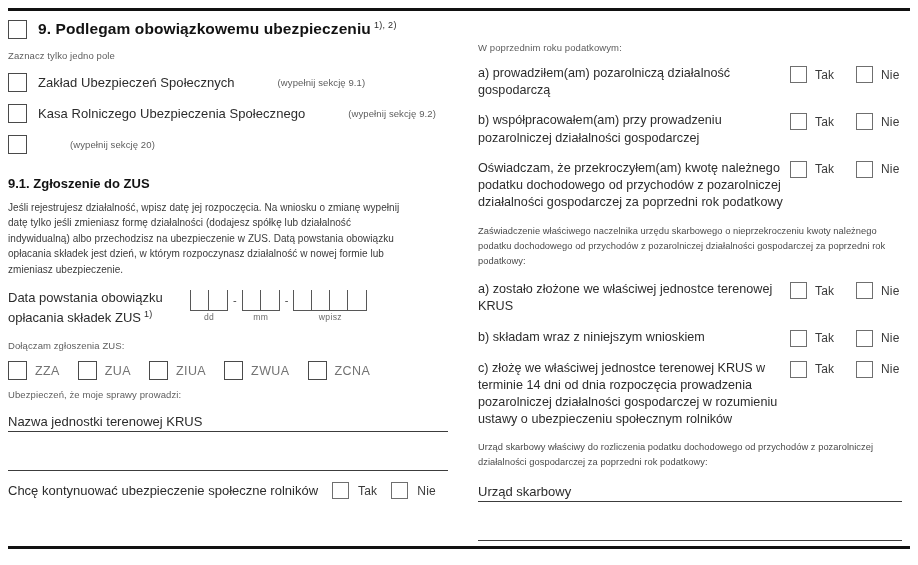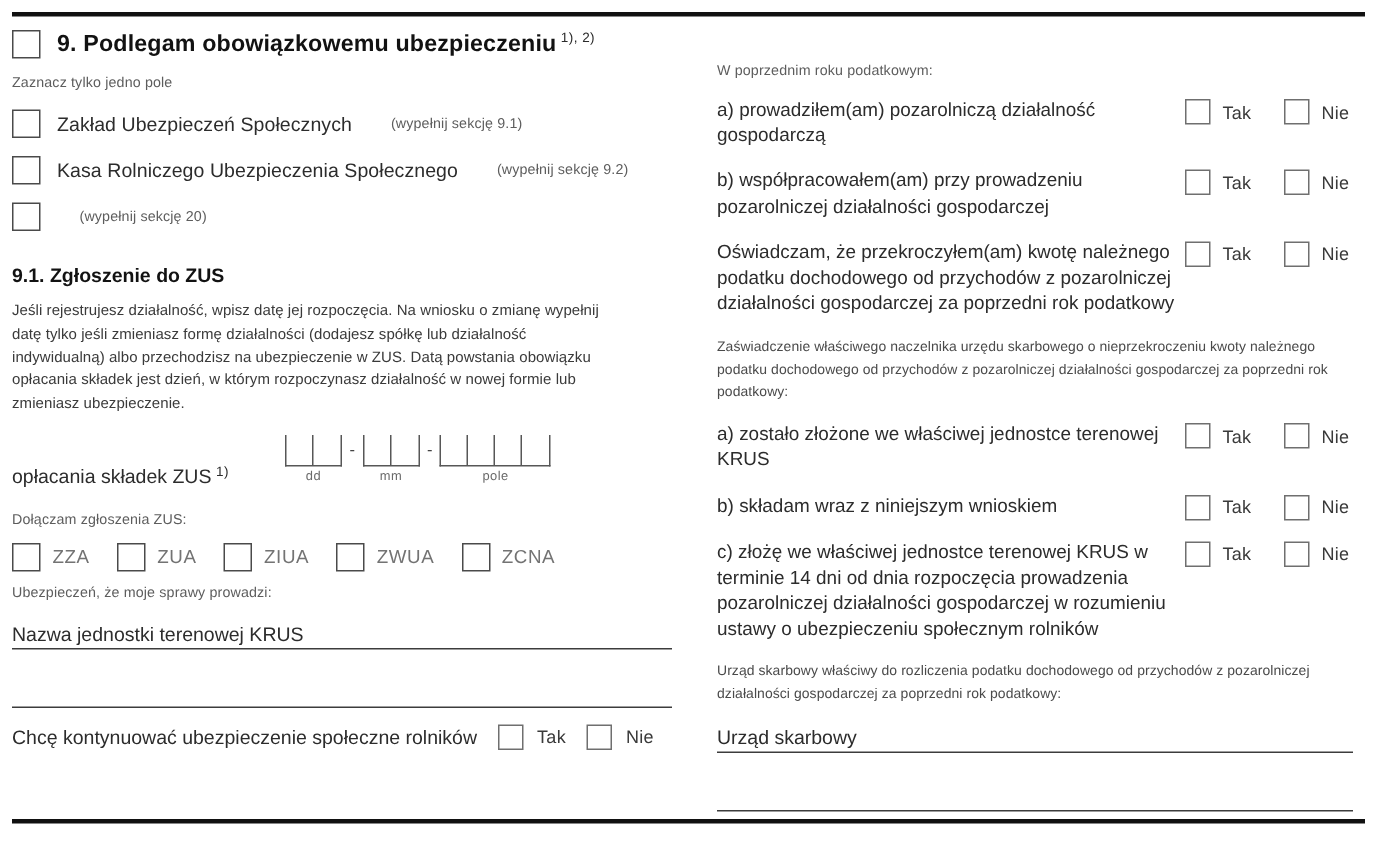--- a/index.html
+++ b/index.html
@@ -96,21 +96,21 @@
     gap: 11px;
   }
   .opt-label {
     font-size: 13px;
     color: #2c2c2c;
     letter-spacing: .05px;
   }
   .opt-note {
     font-size: 9.5px;
     color: #5d5d5d;
-    margin-left: 1px;
+    margin-left: 18px;
     letter-spacing: .1px;
     padding-left: 14px;
   }
   .sub-head {
     font-size: 13px;
     font-weight: bold;
     color: #121212;
   }
   .para {
     font-size: 10px;
@@ -293,21 +293,21 @@
       <span class="cb lg"></span>
       <span class="opt-note">(wypełnij sekcję 20)</span>
     </div>
 
     <div class="sub-head" style="margin-top:22px;">9.1. Zgłoszenie do ZUS</div>
 
     <div class="para" style="margin-top:9px; width:394px;">Jeśli rejestrujesz działalność, wpisz datę jej rozpoczęcia. Na wniosku o zmianę wypełnij datę tylko jeśli zmieniasz formę działalności (dodajesz spółkę lub działalność indywidualną) albo przechodzisz na ubezpieczenie w ZUS. Datą powstania obowiązku opłacania składek jest dzień, w którym rozpoczynasz działalność w nowej formie lub zmieniasz ubezpieczenie.</div>
 
     <div class="date-row" style="margin-top:12px;">
       <div class="date-label">
-        <br>
+        <span>Data powstania obowiązku</span><br>
         <span>opłacania składek ZUS</span><span class="sup">1)</span>
       </div>
       <div class="combs">
         <div class="comb-wrap">
           <div class="comb">
             <div class="cell"></div>
             <div class="cell"></div>
           </div>
           <div class="comb-cap">dd</div>
         </div>
@@ -320,21 +320,21 @@
           <div class="comb-cap">mm</div>
         </div>
         <span class="dash">-</span>
         <div class="comb-wrap">
           <div class="comb">
             <div class="cell"></div>
             <div class="cell"></div>
             <div class="cell"></div>
             <div class="cell"></div>
           </div>
-          <div class="comb-cap">pole</div>
+          <div class="comb-cap">wpisz</div>
         </div>
       </div>
     </div>
 
     <div class="hint" style="margin-top:14px;">Dołączam zgłoszenia ZUS:</div>
 
     <div class="codes" style="margin-top:10px;">
       <div class="code-item">
         <span class="cb lg"></span>
         <span class="code-label">ZZA</span>

